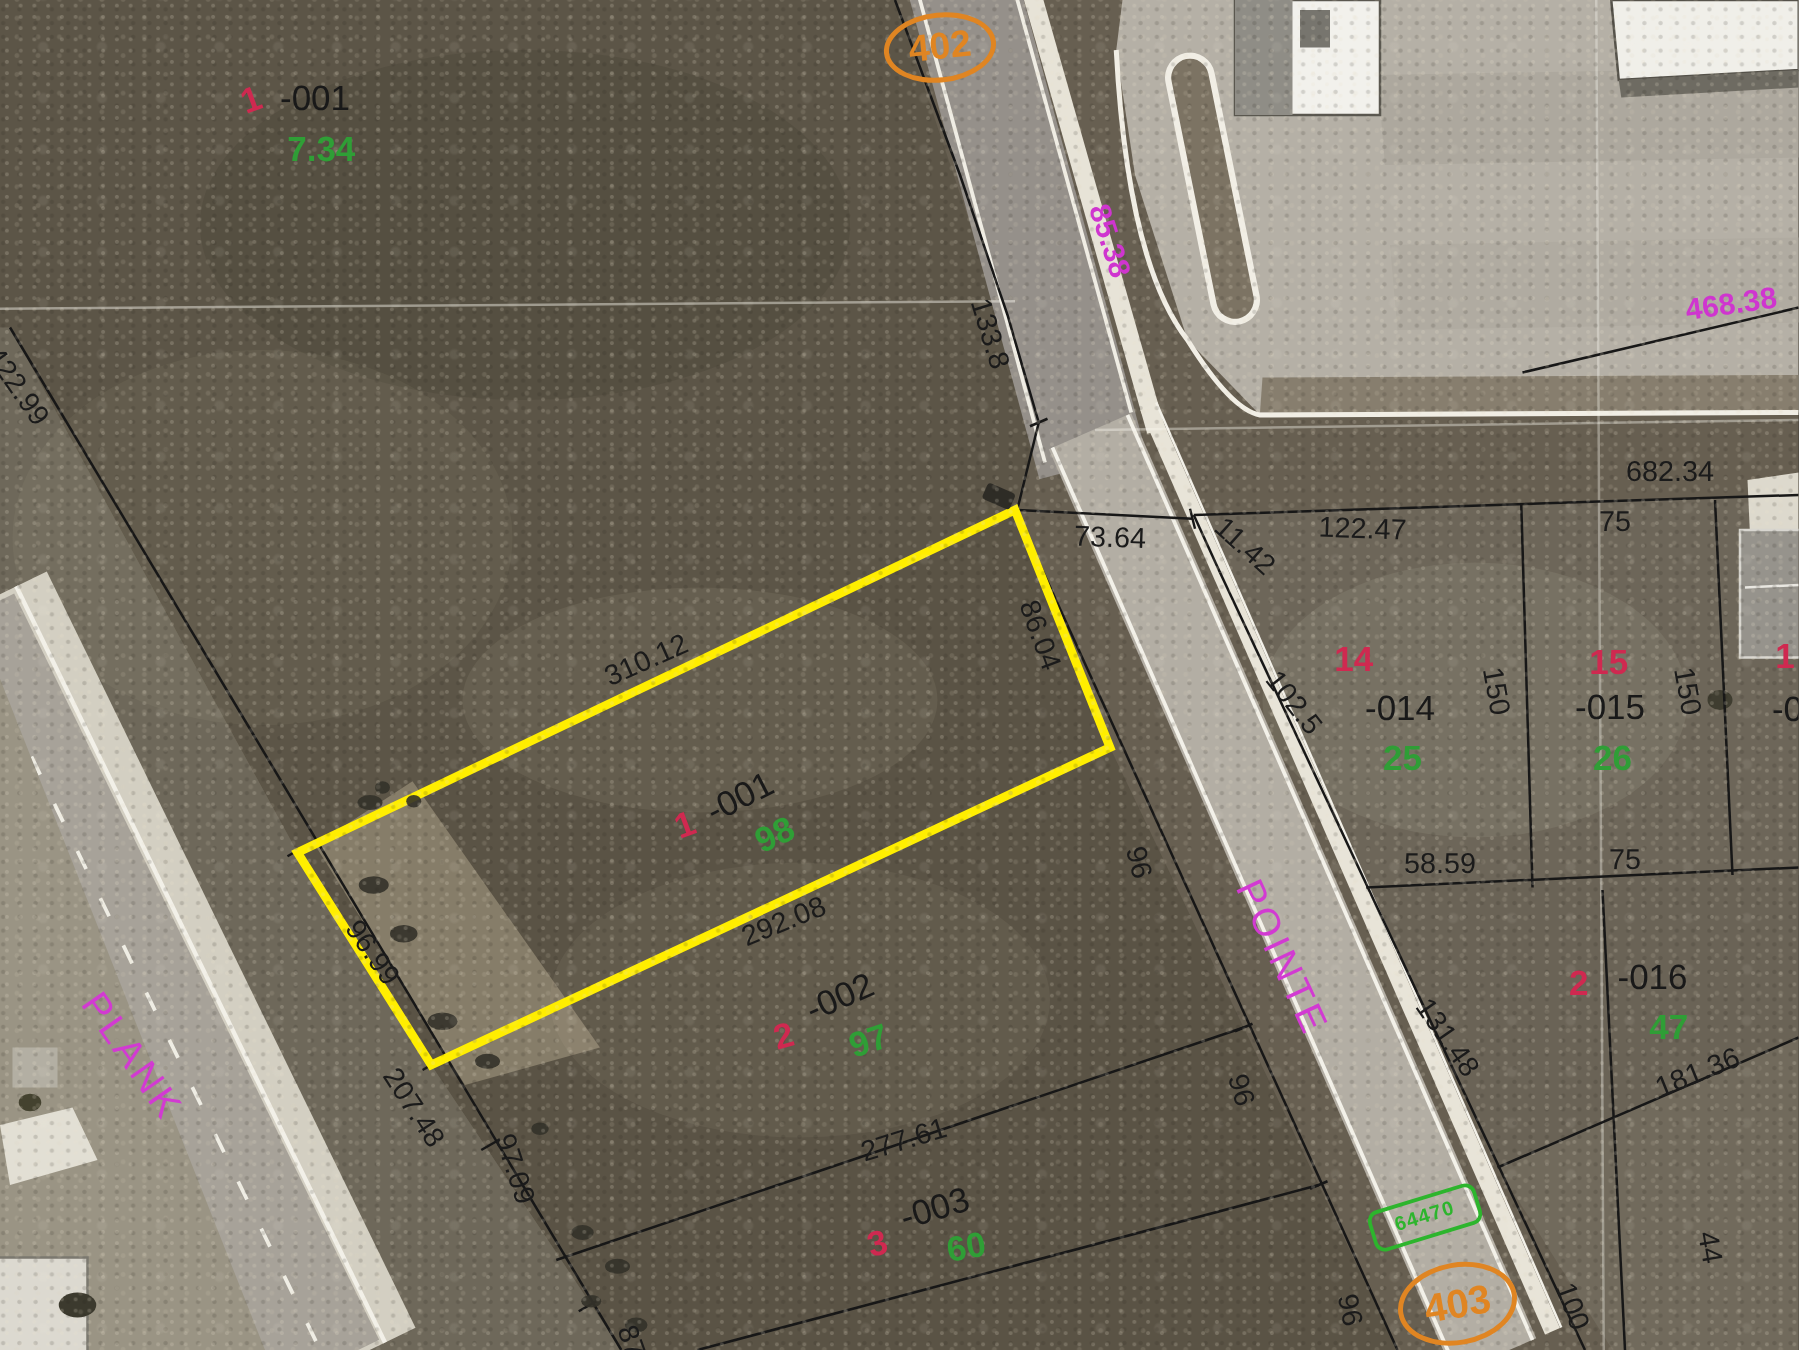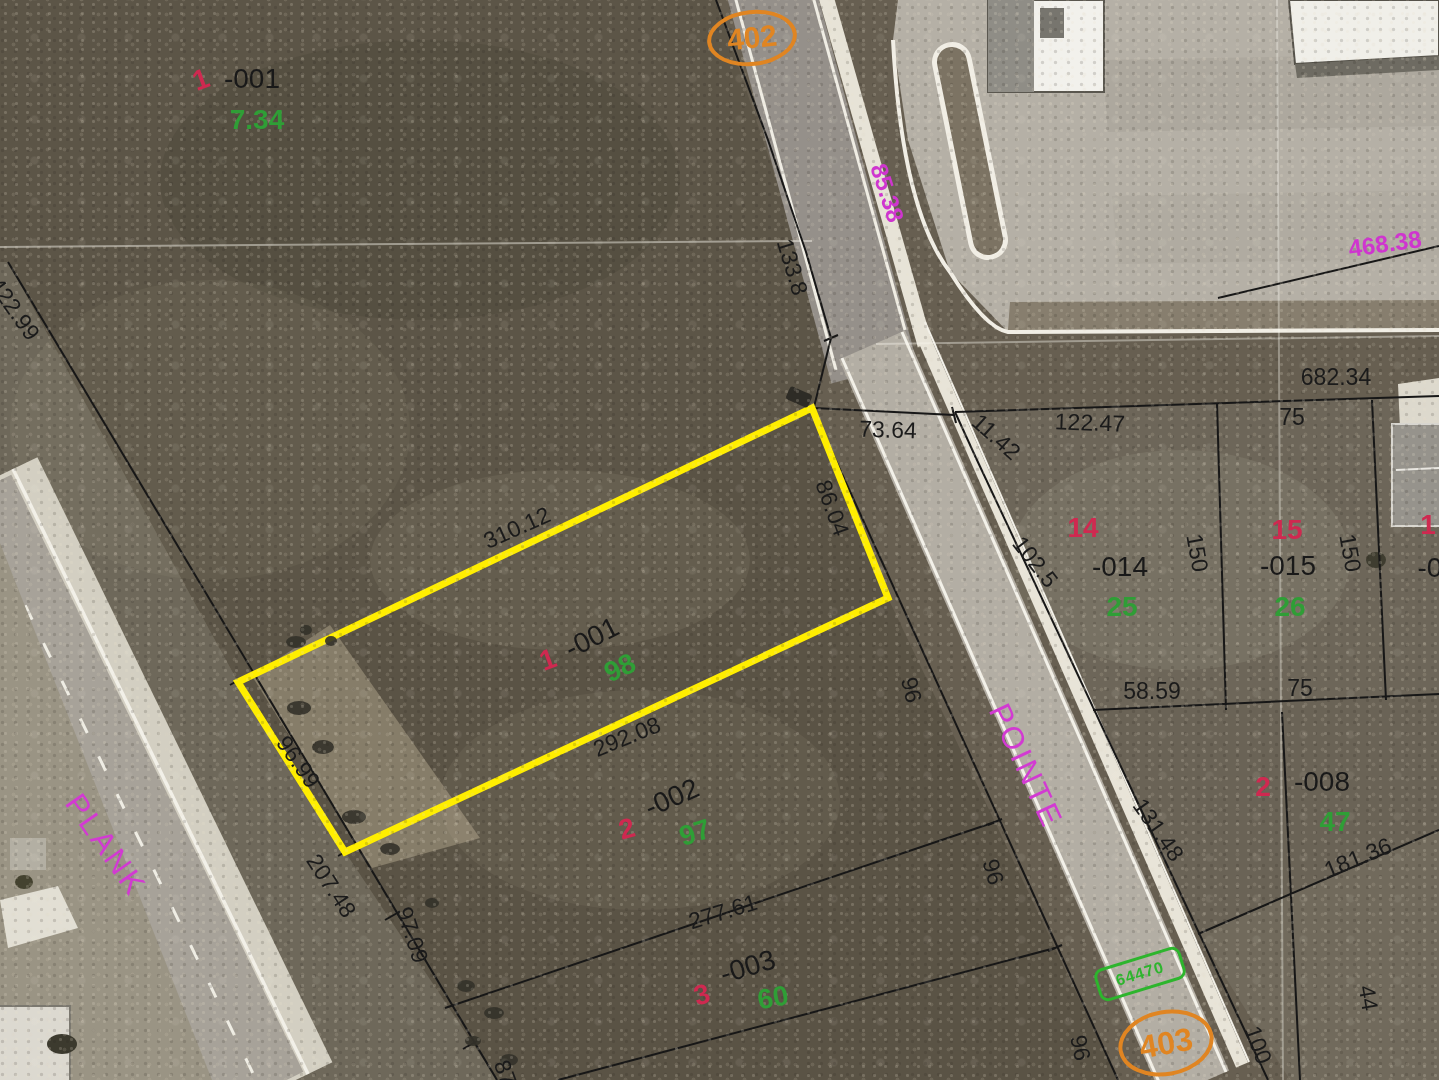--- a/index.html
+++ b/index.html
@@ -224,21 +224,21 @@
 
   <span class="lbl lot" style="left:1083px;top:528px">14</span>
   <span class="lbl pin" style="left:1120px;top:567px">-014</span>
   <span class="lbl area" style="left:1122px;top:607px">25</span>
 
   <span class="lbl lot" style="left:1287px;top:530px">15</span>
   <span class="lbl pin" style="left:1288px;top:566px">-015</span>
   <span class="lbl area" style="left:1290px;top:607px">26</span>
 
   <span class="lbl lot" style="left:1263px;top:787px">2</span>
-  <span class="lbl pin" style="left:1322px;top:782px">-008</span>
+  <span class="lbl pin" style="left:1322px;top:782px">-016</span>
   <span class="lbl area" style="left:1335px;top:822px">47</span>
 
   <span class="lbl lot" style="left:1428px;top:525px">1</span>
   <span class="lbl pin" style="left:1430px;top:568px">-0</span>
 
   <div class="oval" style="left:752px;top:38px;width:82px;height:48px;font-size:30px;--r:-6deg">
     <span>402</span>
   </div>
   <div class="oval" style="left:1166px;top:1043px;width:88px;height:58px;font-size:32px;--r:-10deg">
     <span>403</span>

